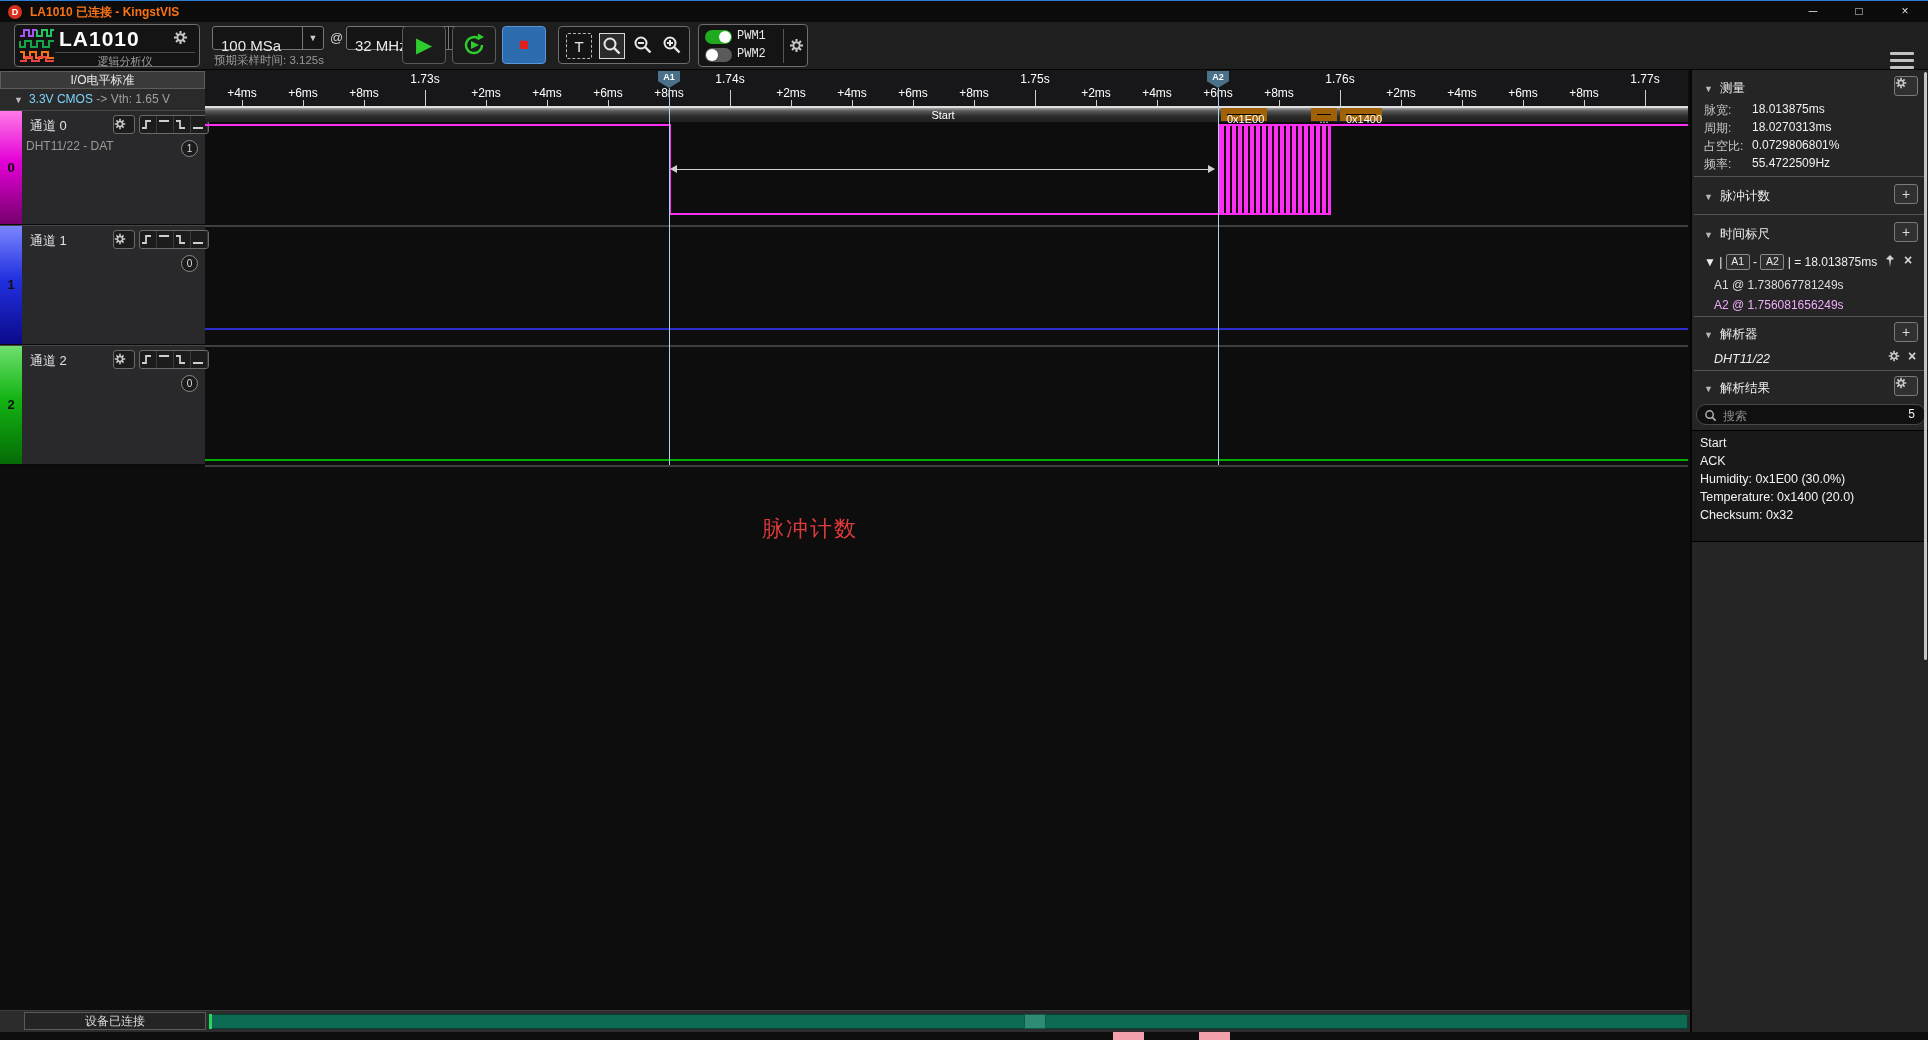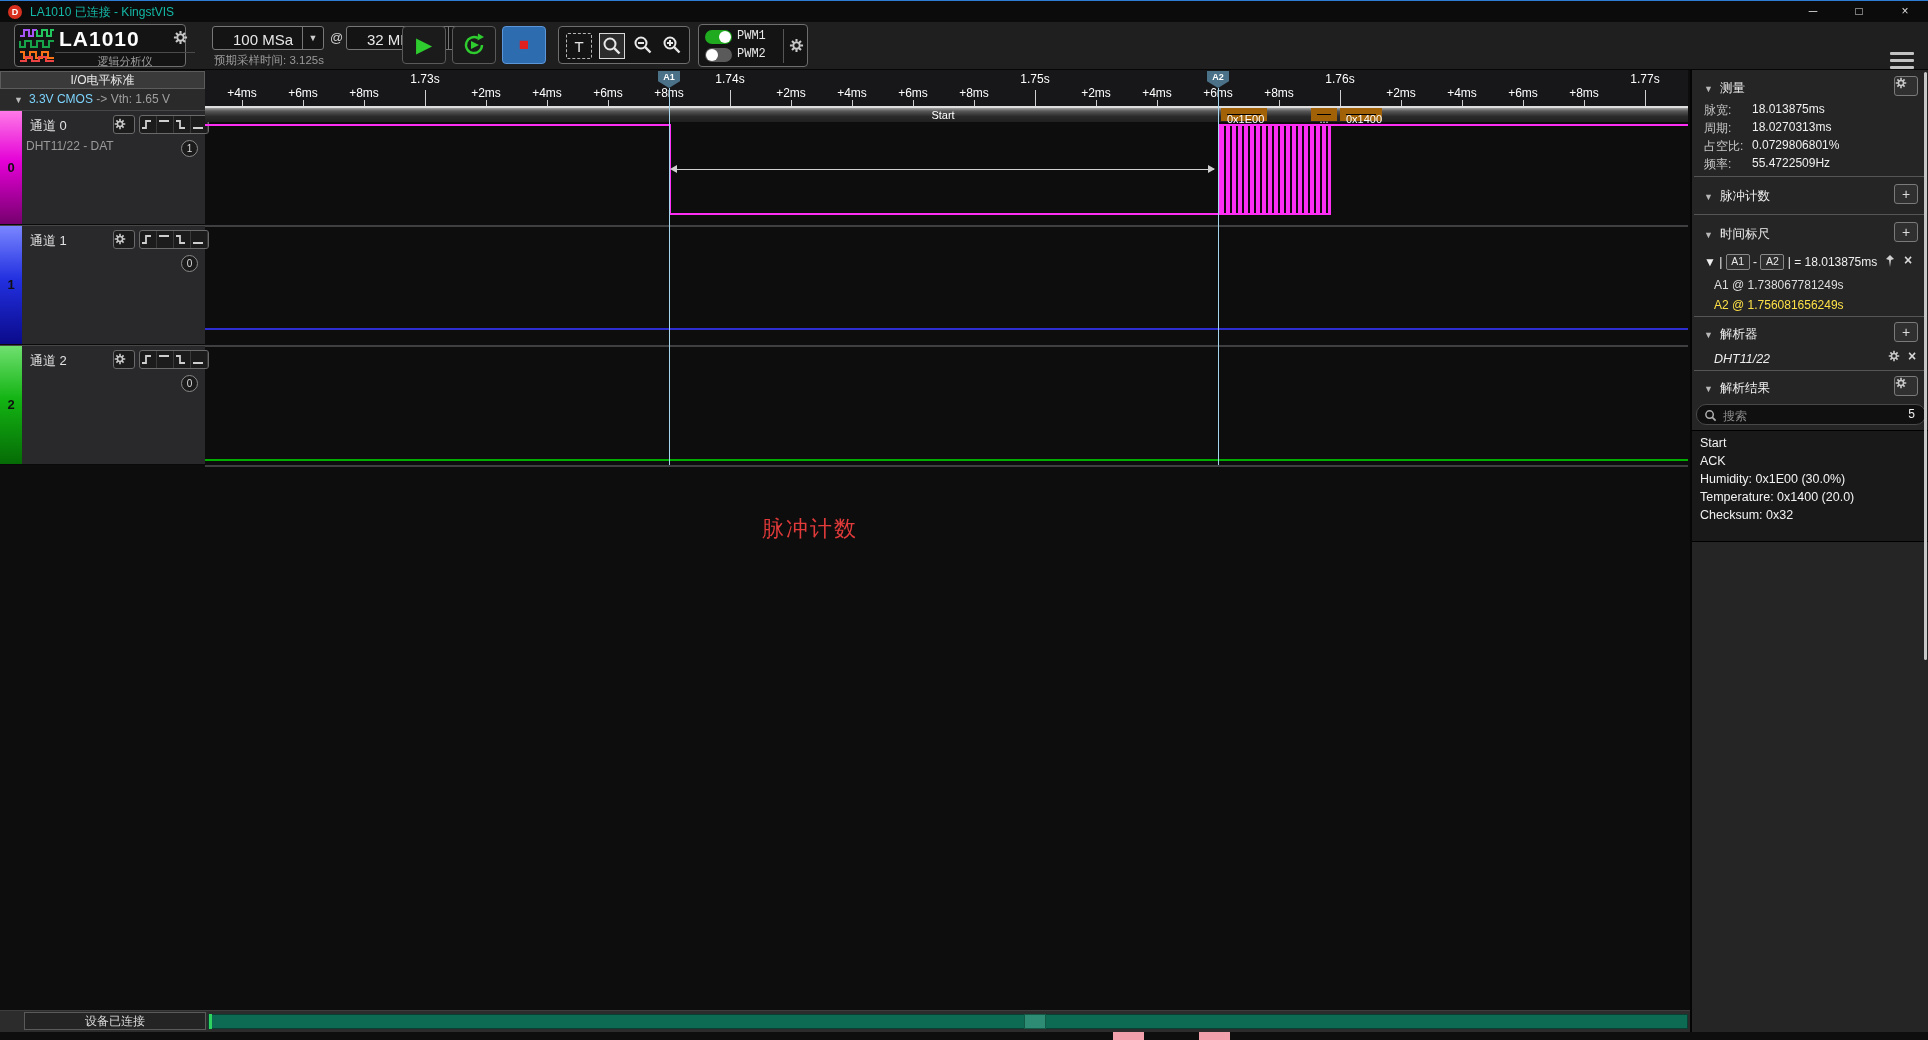--- a/index.html
+++ b/index.html
@@ -3,32 +3,32 @@
 <meta charset="utf-8">
 <style>
   html,body{margin:0;padding:0;background:#000;}
   #app{position:relative;width:1928px;height:1040px;background:#0d0d0d;overflow:hidden;
        font-family:"Liberation Sans","DejaVu Sans",sans-serif;color:#ddd;-webkit-font-smoothing:antialiased;}
   .ab{position:absolute;}
   
   #titlebar{left:0;top:0;width:1928px;height:22px;background:#0b0b0b;border-top:1px solid #2e7cd4;box-sizing:border-box;}
   #title-icon{left:8px;top:4px;width:14px;height:14px;border-radius:50%;background:#d8301f;color:#fff;
               font-size:9px;font-weight:bold;text-align:center;line-height:14px;}
-  #title-text{left:30px;top:3px;font-size:12px;color:#14b8a6;}
+  #title-text{left:30px;top:3px;font-size:12px;color:#f97316;font-weight:bold;}
   .wbtn{top:0;width:46px;height:22px;text-align:center;line-height:20px;font-size:12px;color:#dcdcdc;}
   
   #toolbar{left:0;top:22px;width:1928px;height:48px;background:#1f1f1f;border-bottom:1px solid #060606;box-sizing:border-box;}
   .tb-box{border:1px solid #6e6e6e;border-radius:4px;background:#141414;box-sizing:border-box;}
-  #logo-box{left:14px;top:2px;width:172px;height:43px;}
+  #logo-box{left:14px;top:2px;width:186px;height:43px;}
   #logo-wave{left:4px;top:3px;}
   #logo-name{left:44px;top:2px;font-size:21px;font-weight:bold;color:#fff;letter-spacing:1px;}
   #logo-gear{left:158px;top:5px;}
   #logo-sub{left:40px;top:27px;width:140px;text-align:center;font-size:11px;color:#9f9f9f;border-top:1px solid #4a4a4a;padding-top:1px;}
   .dd{height:24px;background:#141414;border:1px solid #777;border-radius:3px;box-sizing:border-box;font-size:15px;color:#e8e8e8;}
-  .dd .lbl{position:absolute;left:8px;top:4px;margin-left:12px;}
+  .dd .lbl{position:absolute;left:8px;top:10px;}
   .dd .arr{position:absolute;right:0;top:0;width:20px;height:100%;border-left:1px solid #777;text-align:center;
            line-height:22px;font-size:9px;color:#ccc;}
   #rate-dd{left:212px;top:4px;width:112px;}
   #at-sym{left:330px;top:8px;font-size:13px;color:#cfcfcf;}
   #clock-dd{left:346px;top:4px;width:124px;}
   #expected{left:214px;top:31px;font-size:11.5px;color:#9a9a9a;}
   .tbtn{width:44px;height:38px;border:1px solid #5a5a5a;border-radius:4px;background:#1b1b1b;box-sizing:border-box;
         text-align:center;}
   #btn-play{left:402px;top:4px;color:#2ecc2e;font-size:21px;line-height:36px;}
   #btn-loop{left:452px;top:4px;line-height:34px;}
@@ -428,21 +428,21 @@
       <span>| = 18.013875ms</span>
     </div>
     <div class="sb" style="left:192px;top:184px;">
       <svg width="12" height="14" viewBox="0 0 12 14">
           <path d="M6 1 L10 5 L7 6 L6 13 L5 6 L2 5 Z" fill="#cfcfcf"></path>
         </svg>
     </div>
     <div class="sb" style="left:212px;top:182px;color:#d8d8d8;font-size:14px;font-weight:bold;">×</div>
     <div id="marker-rows">
         <div class="sb" style="left: 22px; top: 208px; font-size: 12px; color: rgb(221, 221, 221);">A1 @ 1.738067781249s</div>
-        <div class="sb" style="left: 22px; top: 228px; font-size: 12px; color: #fde047;">A2 @ 1.756081656249s</div>
+        <div class="sb" style="left: 22px; top: 228px; font-size: 12px; color: #f0abfc;">A2 @ 1.756081656249s</div>
       </div>
     <div class="sb-sep" style="top:246px;"></div>
 
     <div class="sb sb-h" style="left:12px;top:256px;">
       <span class="tri">▼</span><span>解析器</span>
     </div>
     <div class="sb-btn" style="left:202px;top:252px;">+</div>
     <div class="sb" style="left:22px;top:282px;font-size:12.5px;color:#eee;font-style:italic;">DHT11/22</div>
     <div class="sb" style="left:196px;top:280px;">
         <svg width="12" height="12" viewBox="0 0 16 16">

